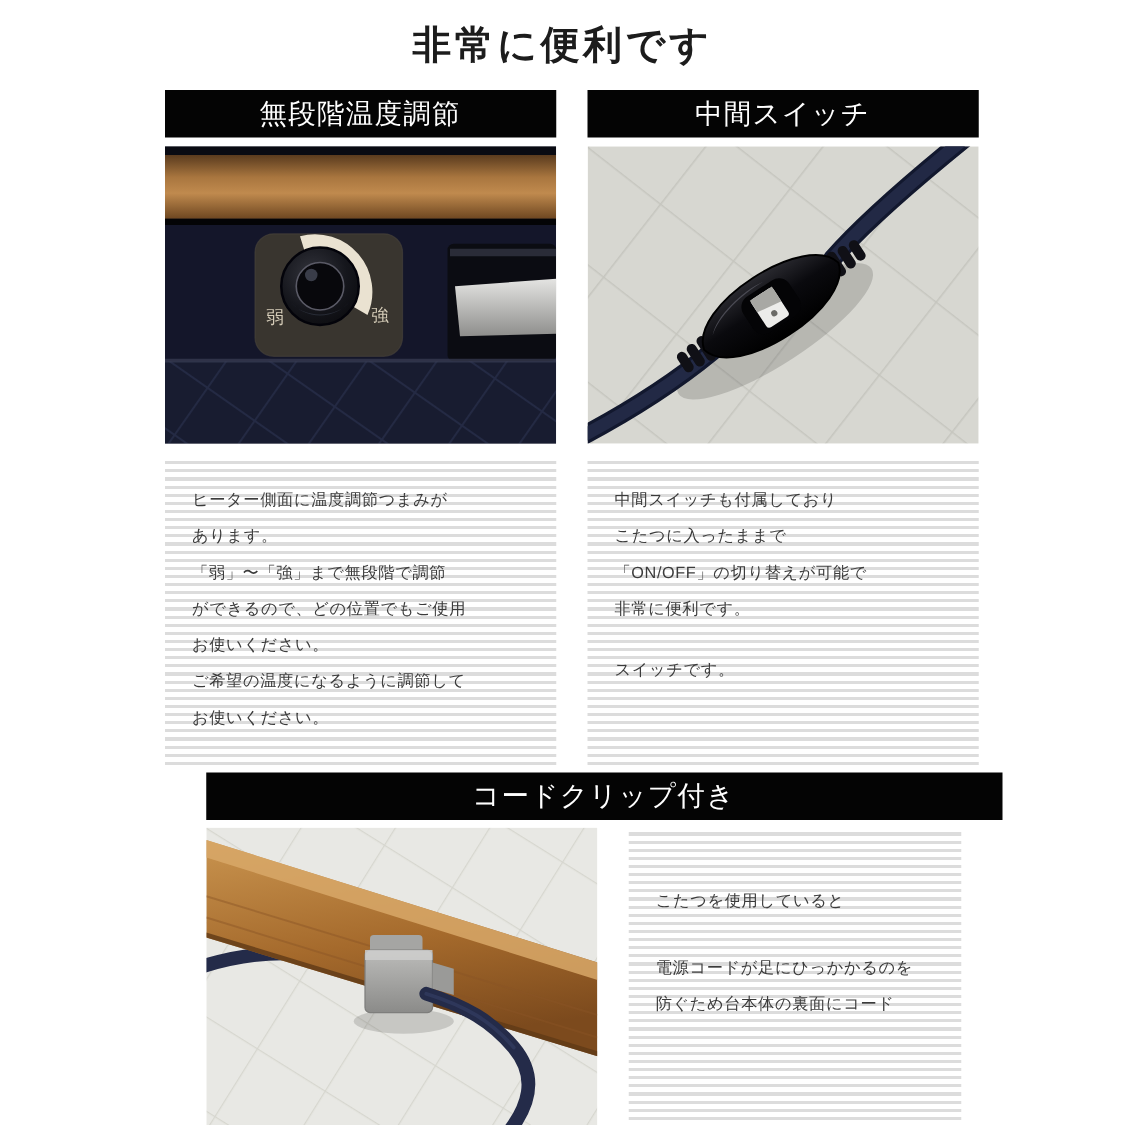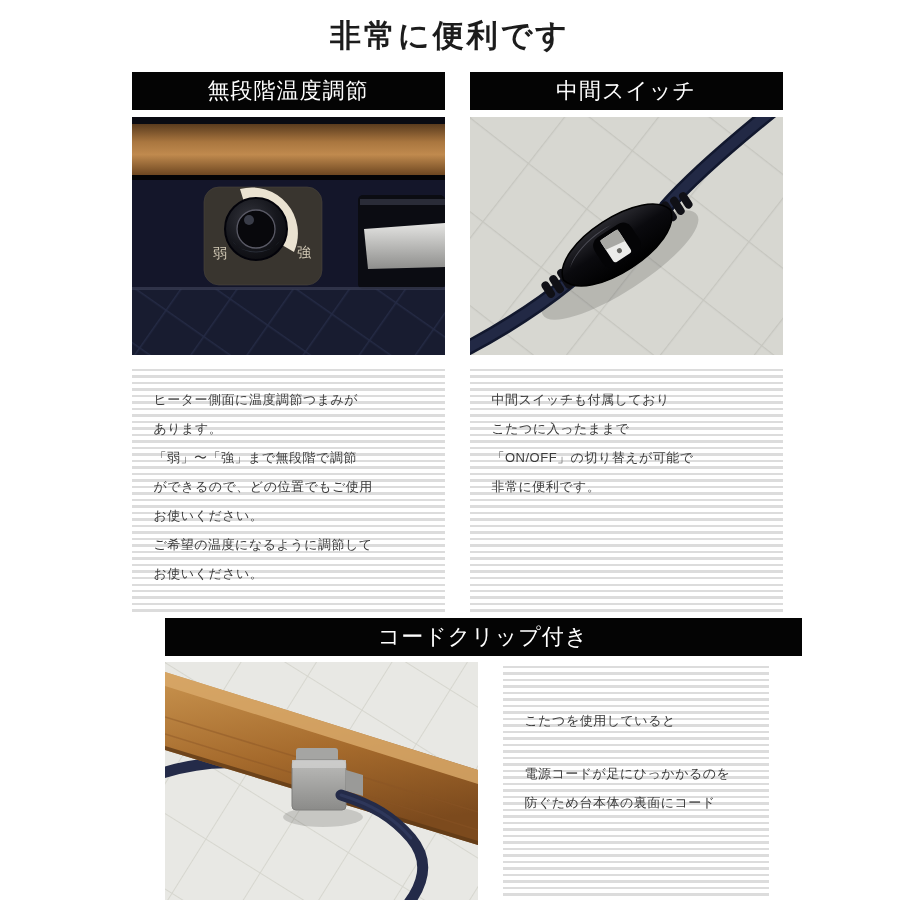--- a/index.html
+++ b/index.html
@@ -184,20 +184,21 @@
             </g>
           </svg>
         </div>
 
         <div class="striped">
           <div>中間スイッチも付属しており</div>
           <div>こたつに入ったままで</div>
           <div>「ON/OFF」の切り替えが可能で</div>
           <div>非常に便利です。</div>
           <div class="gap20"></div>
+          <div>スイッチです。</div>
         </div>
       </section>
     </div>
 
     <div class="row2">
       <div class="bar full">コードクリップ付き</div>
 
       <div class="cols">
 
         <div class="col">

